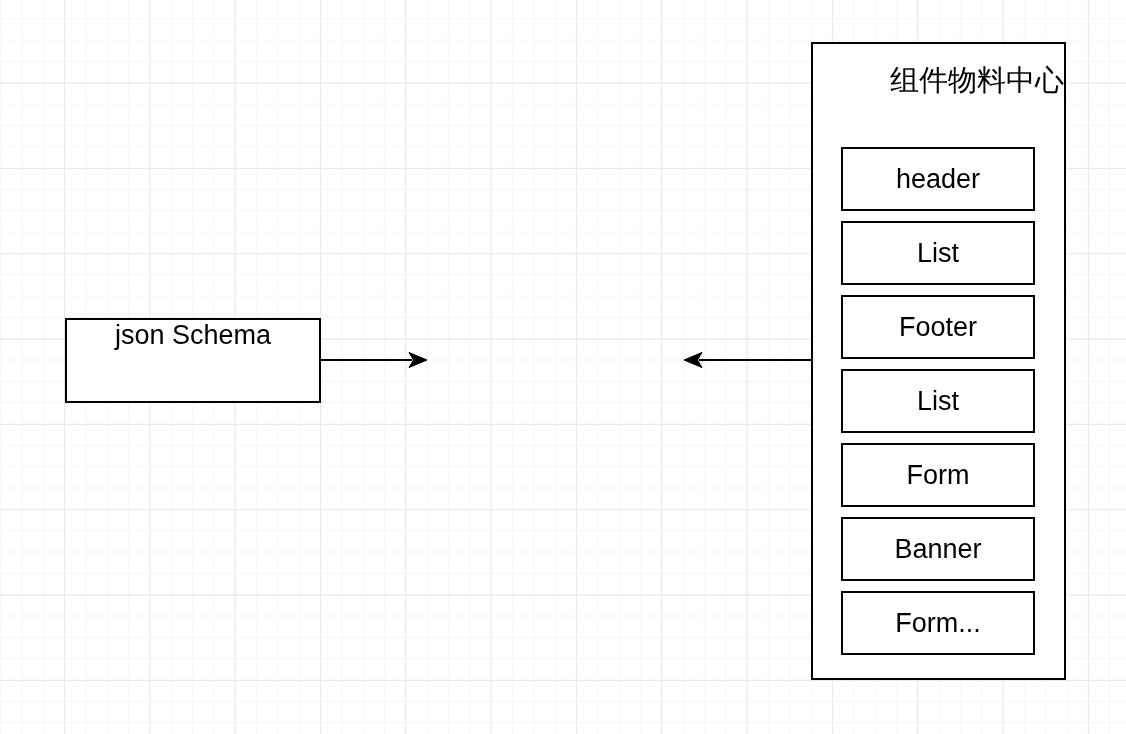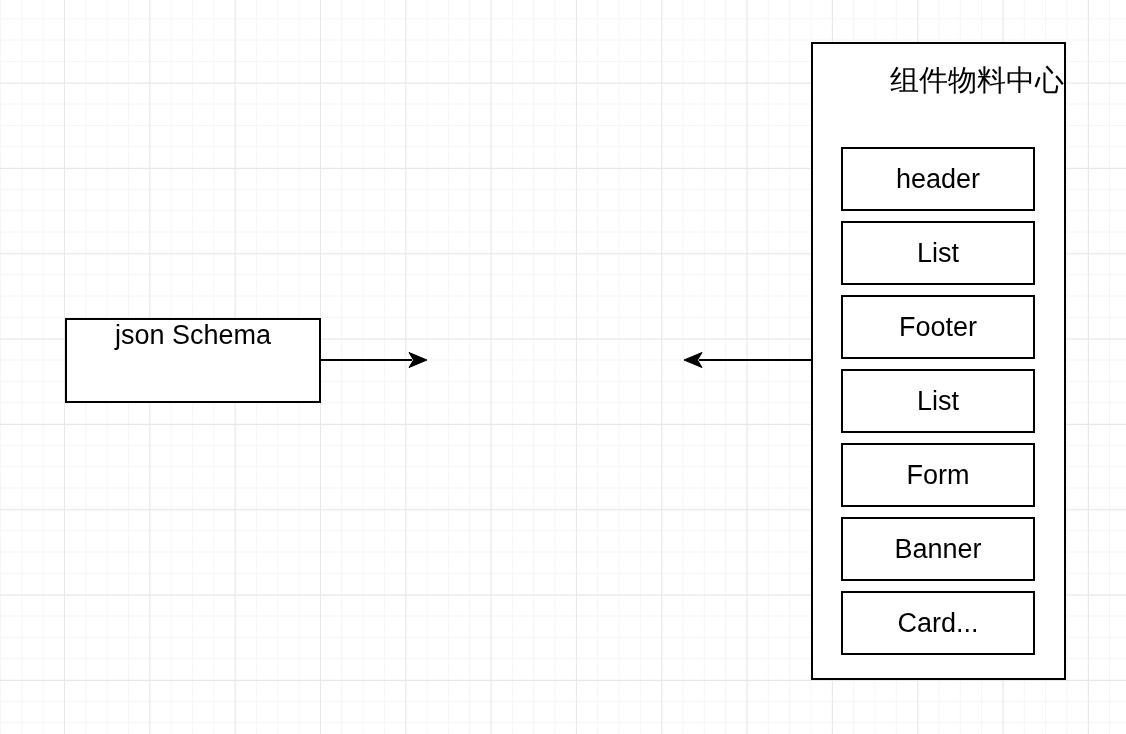--- a/index.html
+++ b/index.html
@@ -116,17 +116,17 @@
 
   <div class="panel">
     <div class="panel-title">组件物料中心</div>
     <div class="panel-items">
       <div class="component-item">header</div>
       <div class="component-item">List</div>
       <div class="component-item">Footer</div>
       <div class="component-item">List</div>
       <div class="component-item">Form</div>
       <div class="component-item">Banner</div>
-      <div class="component-item">Card...</div>
+      <div class="component-item">Form...</div>
     </div>
   </div>
 
 </div>
 
 </body></html>

